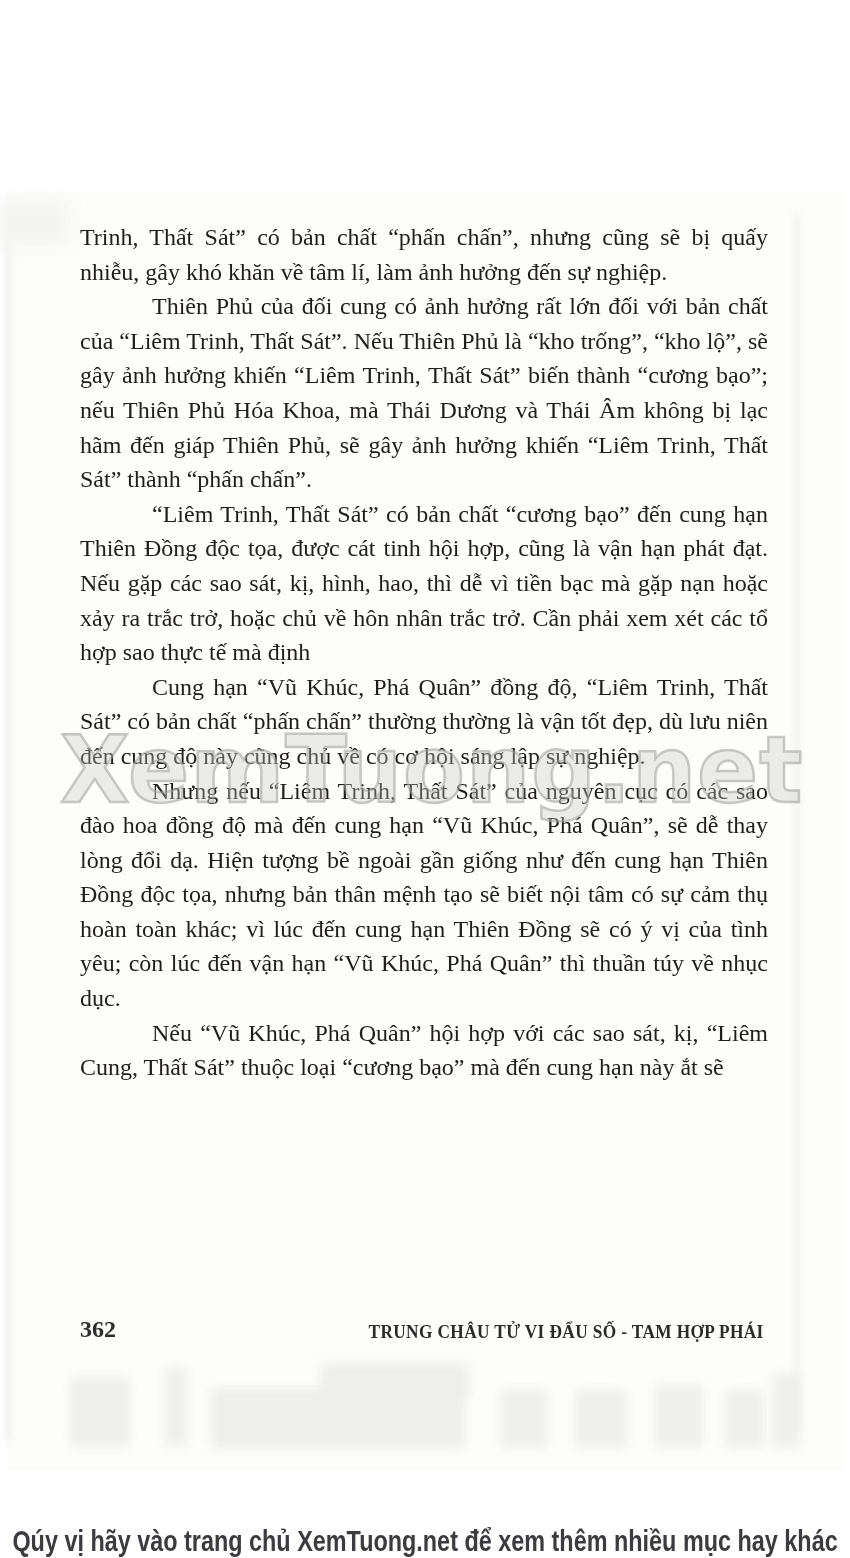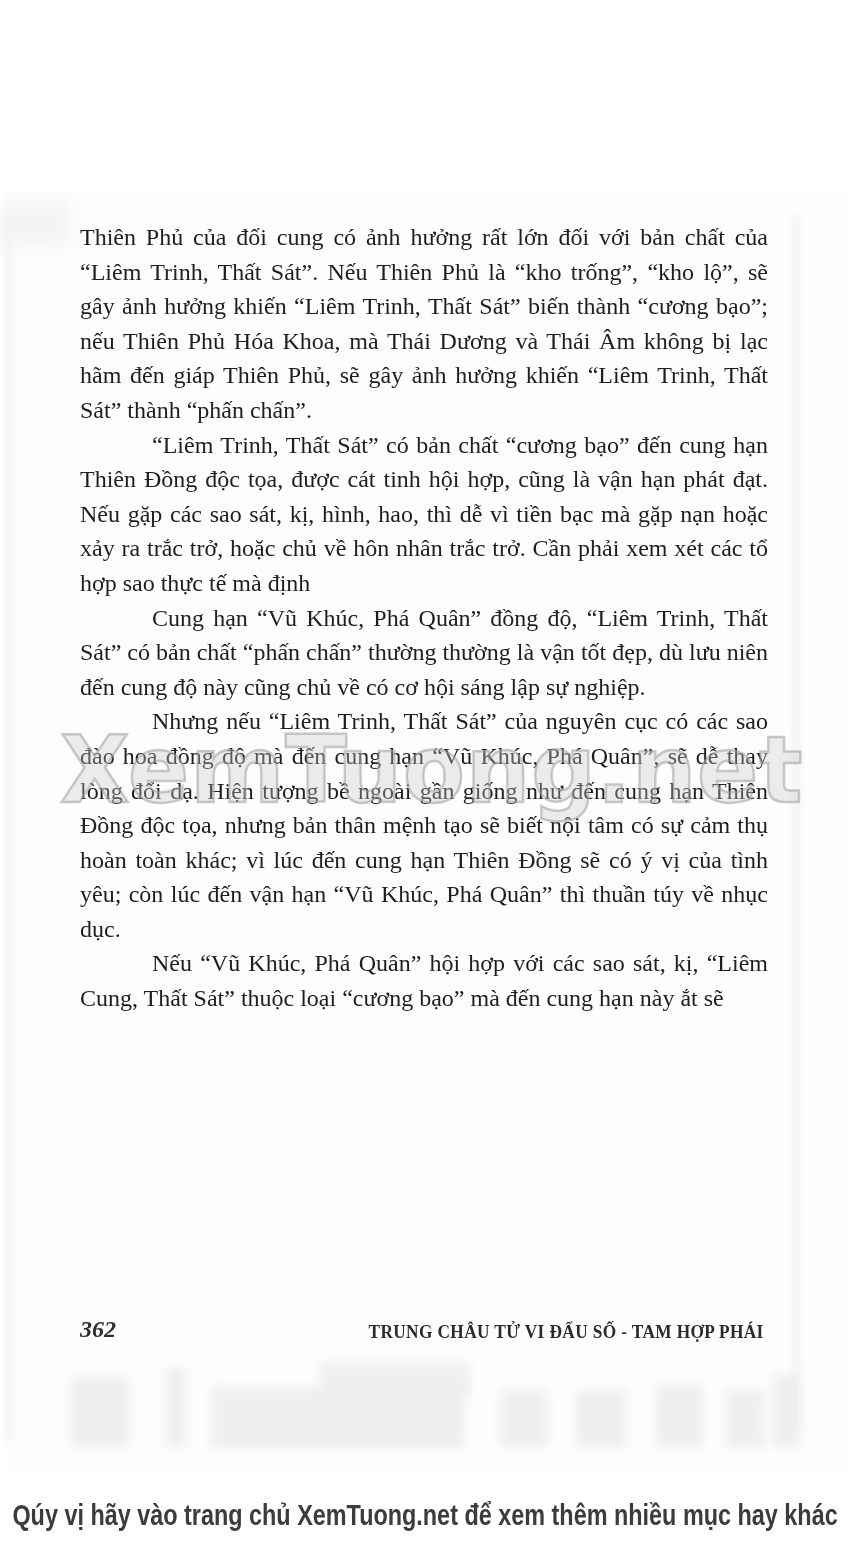--- a/index.html
+++ b/index.html
@@ -72,21 +72,20 @@
     pointer-events: none;
     z-index: 3;
   }
 
   
   .page-number {
     position: absolute;
     left: 80px;
     top: 1316px;
     font-size: 24px;
-    font-style: italic;
     font-weight: 600;
     color: #2d2d2d;
     z-index: 2;
   }
   .running-title {
     position: absolute;
     right: 86px;
     top: 1322px;
     font-size: 18px;
     font-weight: bold;
@@ -125,21 +124,21 @@
 
   
   .bottom-bar {
     position: absolute;
     left: 0;
     top: 1498px;
     width: 850px;
     height: 60px;
     background: #ffffff;
     display: flex;
-    align-items: flex-start;
+    align-items: flex-end;
     justify-content: center;
     z-index: 4;
   }
   .bar-inner {
     font-family: "Liberation Sans", sans-serif;
     font-size: 30px;
     font-weight: 700;
     color: #3c3c40;
     white-space: nowrap;
     transform: scaleX(0.78);
@@ -149,20 +148,21 @@
 </style>
 </head>
 <body>
 
 <div class="scan-page"></div>
 <div class="edge-strip edge-left"></div>
 <div class="edge-strip edge-right"></div>
 <div class="corner-blob"></div>
 
 <div class="text-block">
+    <p>Trinh, Thất Sát” có bản chất “phấn chấn”, nhưng cũng sẽ bị quấy nhiễu, gây khó khăn về tâm lí, làm ảnh hưởng đến sự nghiệp.</p>
     <p>Thiên Phủ của đối cung có ảnh hưởng rất lớn đối với bản chất của “Liêm Trinh, Thất Sát”. Nếu Thiên Phủ là “kho trống”, “kho lộ”, sẽ gây ảnh hưởng khiến “Liêm Trinh, Thất Sát” biến thành “cương bạo”; nếu Thiên Phủ Hóa Khoa, mà Thái Dương và Thái Âm không bị lạc hãm đến giáp Thiên Phủ, sẽ gây ảnh hưởng khiến “Liêm Trinh, Thất Sát” thành “phấn chấn”.</p>
     <p>“Liêm Trinh, Thất Sát” có bản chất “cương bạo” đến cung hạn Thiên Đồng độc tọa, được cát tinh hội hợp, cũng là vận hạn phát đạt. Nếu gặp các sao sát, kị, hình, hao, thì dễ vì tiền bạc mà gặp nạn hoặc xảy ra trắc trở, hoặc chủ về hôn nhân trắc trở. Cần phải xem xét các tổ hợp sao thực tế mà định</p>
     <p>Cung hạn “Vũ Khúc, Phá Quân” đồng độ, “Liêm Trinh, Thất Sát” có bản chất “phấn chấn” thường thường là vận tốt đẹp, dù lưu niên đến cung độ này cũng chủ về có cơ hội sáng lập sự nghiệp.</p>
     <p>Nhưng nếu “Liêm Trinh, Thất Sát” của nguyên cục có các sao đào hoa đồng độ mà đến cung hạn “Vũ Khúc, Phá Quân”, sẽ dễ thay lòng đổi dạ. Hiện tượng bề ngoài gần giống như đến cung hạn Thiên Đồng độc tọa, nhưng bản thân mệnh tạo sẽ biết nội tâm có sự cảm thụ hoàn toàn khác; vì lúc đến cung hạn Thiên Đồng sẽ có ý vị của tình yêu; còn lúc đến vận hạn “Vũ Khúc, Phá Quân” thì thuần túy về nhục dục.</p>
     <p>Nếu “Vũ Khúc, Phá Quân” hội hợp với các sao sát, kị, “Liêm Cung, Thất Sát” thuộc loại “cương bạo” mà đến cung hạn này ắt sẽ</p>
   </div>
 
 <div class="watermark">XemTuong.net</div>
 
 <span class="page-number">362</span>

